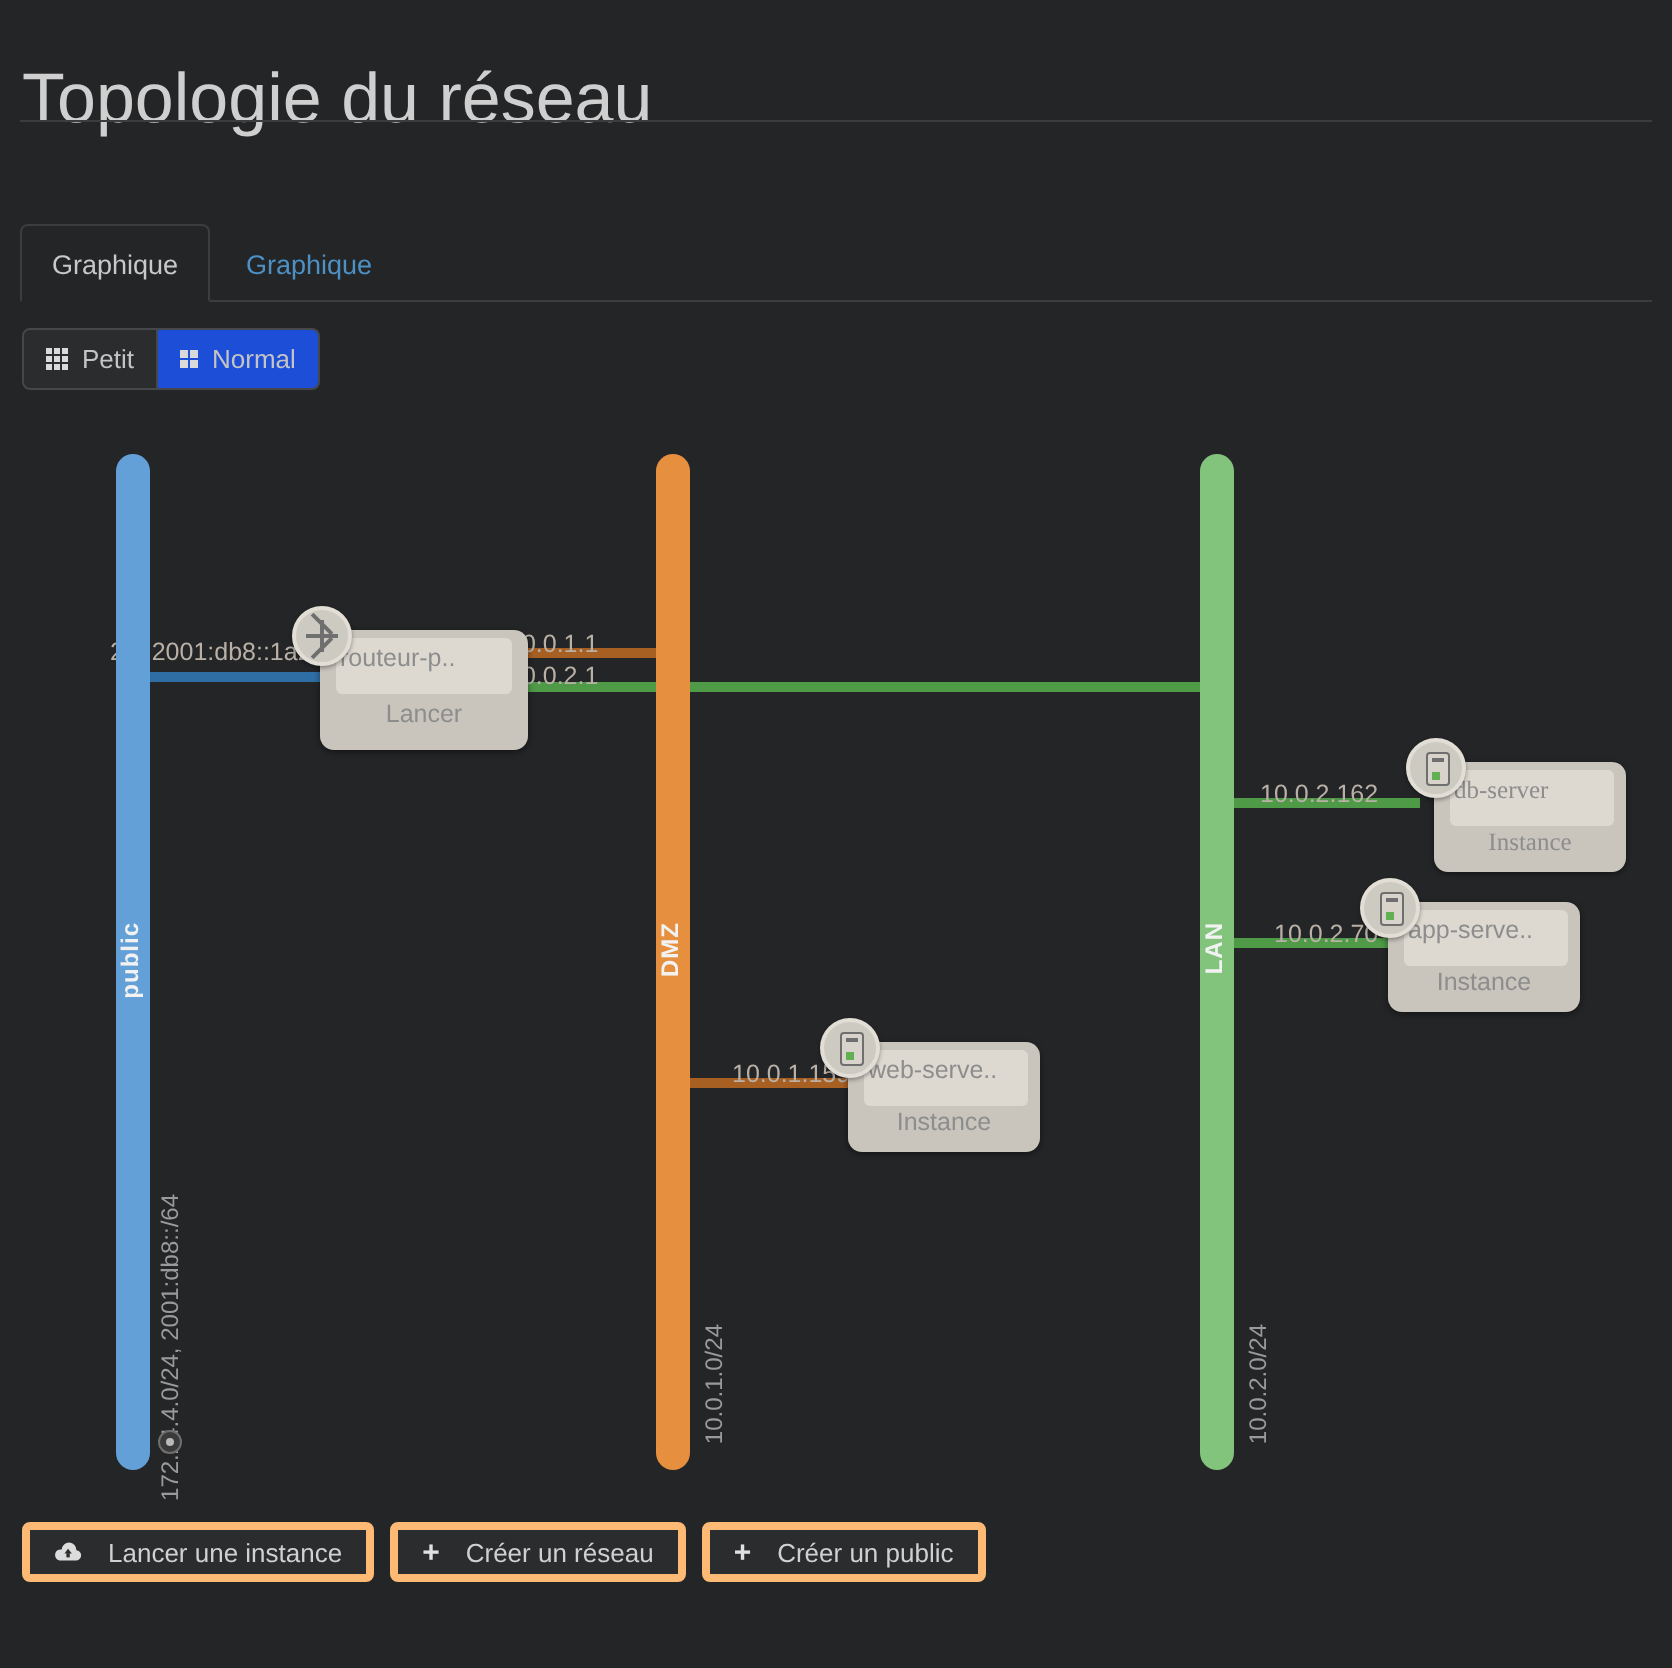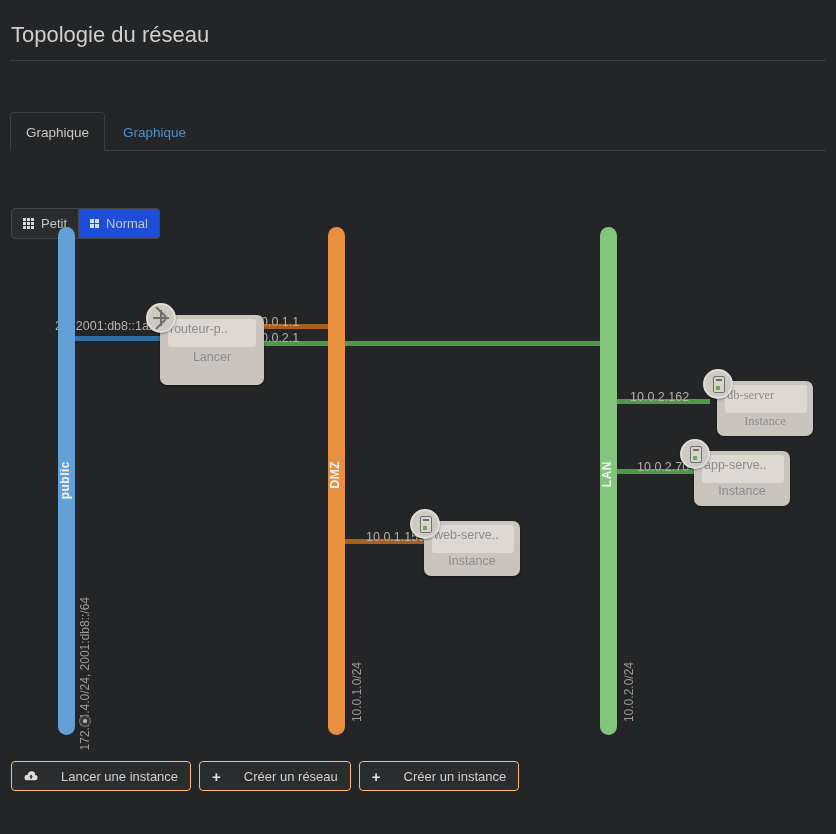--- a/index.html
+++ b/index.html
@@ -16,21 +16,21 @@
     overflow: hidden;
   }
 
   
   #page-header {
     position: absolute; left: 0; top: 0;
     width: 836px; height: 61px;
   }
   #page-title {
     position: absolute; left: 11px; top: 7px;
-    font-size: 22px;
+    font-size: 35px;
     font-weight: normal;
     color: #cfcfcf;
     letter-spacing: 0px;
     white-space: nowrap;
   }
   #title-divider {
     position: absolute; left: 10px; top: 60px;
     width: 816px; height: 1px;
     background: #3c3d3f;
   }
@@ -75,21 +75,20 @@
     height: 31px;
     padding: 0 11px;
     display: flex;
     align-items: center;
     gap: 6px;
     font-size: 13px;
     color: #c4c4c4;
     border: 1px solid #46474a;
     background: #2b2c2e;
     cursor: pointer;
-    margin-top: 44px;
   }
   .sz-btn:first-child { border-radius: 4px 0 0 4px; }
   .sz-btn:last-child  { border-radius: 0 4px 4px 0; border-left: none; }
   .sz-btn.active { background: #1d4ed8; }
 
   .grid-icon { display: inline-block; line-height: 0; }
   .grid-icon i {
     display: inline-block;
     background: #dadada;
     margin: 0 1px 1px 0;
@@ -241,25 +240,25 @@
   
   #action-bar {
     position: absolute; left: 11px; top: 761px;
     display: flex; gap: 8px;
   }
   .action-btn {
     height: 30px;
     padding: 0 12px;
     display: flex;
     align-items: center;
-    gap: 23px;
+    gap: 13px;
     font-size: 13px;
     color: #d0d0d0;
     background: #2b2c2e;
-    border: 1px solid #fdba74;
+    border: 4px solid #fdba74;
     border-radius: 4px;
     cursor: pointer;
     white-space: nowrap;
   }
   .btn-icon {
     display: inline-flex;
     align-items: center;
     color: #e0e0e0;
     font-size: 13px;
     line-height: 1;
@@ -329,21 +328,21 @@
     <div class="network-ext-icon" style="left:79px; top:510px;"></div>
 
     <div class="network-bar" style="left:328px; top:22px; height:508px; background:#e58f3f;"></div>
     <div class="network-name" style="left:328px; top:256px;">DMZ</div>
     <div class="network-cidr" style="left:350px; top:457px;">10.0.1.0/24</div>
 
     <div class="network-bar" style="left:600px; top:22px; height:508px; background:#82c47c;"></div>
     <div class="network-name" style="left:600px; top:256px;">LAN</div>
     <div class="network-cidr" style="left:622px; top:457px;">10.0.2.0/24</div>
 
-    <div class="node" style="left:160px; top:110px; width:104px; height:70px;">
+    <div class="node" style="left:160px; top:110px; width:104px; height:60px;">
       <div class="node-inner" style="width:88px;"></div>
       <div class="node-title">routeur-p..</div>
       <div class="node-type" style="width:104px; top:35px;">Lancer</div>
       <div class="node-badge">
         <span class="icon-router-glyph">
           <span style="left:7px; top:0; width:2px; height:16px;"></span>
           <span style="left:0; top:7px; width:16px; height:2px;"></span>
           <span style="left:1px; top:1px; width:14px; height:2px; transform:rotate(45deg); transform-origin:center;"></span>
           <span style="left:1px; top:13px; width:14px; height:2px; transform:rotate(-45deg); transform-origin:center;"></span>
         </span>
@@ -398,17 +397,17 @@
         </svg>
       </span>
       <span>Lancer une instance</span>
     </div>
     <div class="action-btn">
       <span class="btn-icon plus-glyph">+</span>
       <span>Créer un réseau</span>
     </div>
     <div class="action-btn">
       <span class="btn-icon plus-glyph">+</span>
-      <span>Créer un instance</span>
+      <span>Créer un public</span>
     </div>
   </div>
 
 </div>
 
 </body></html>

